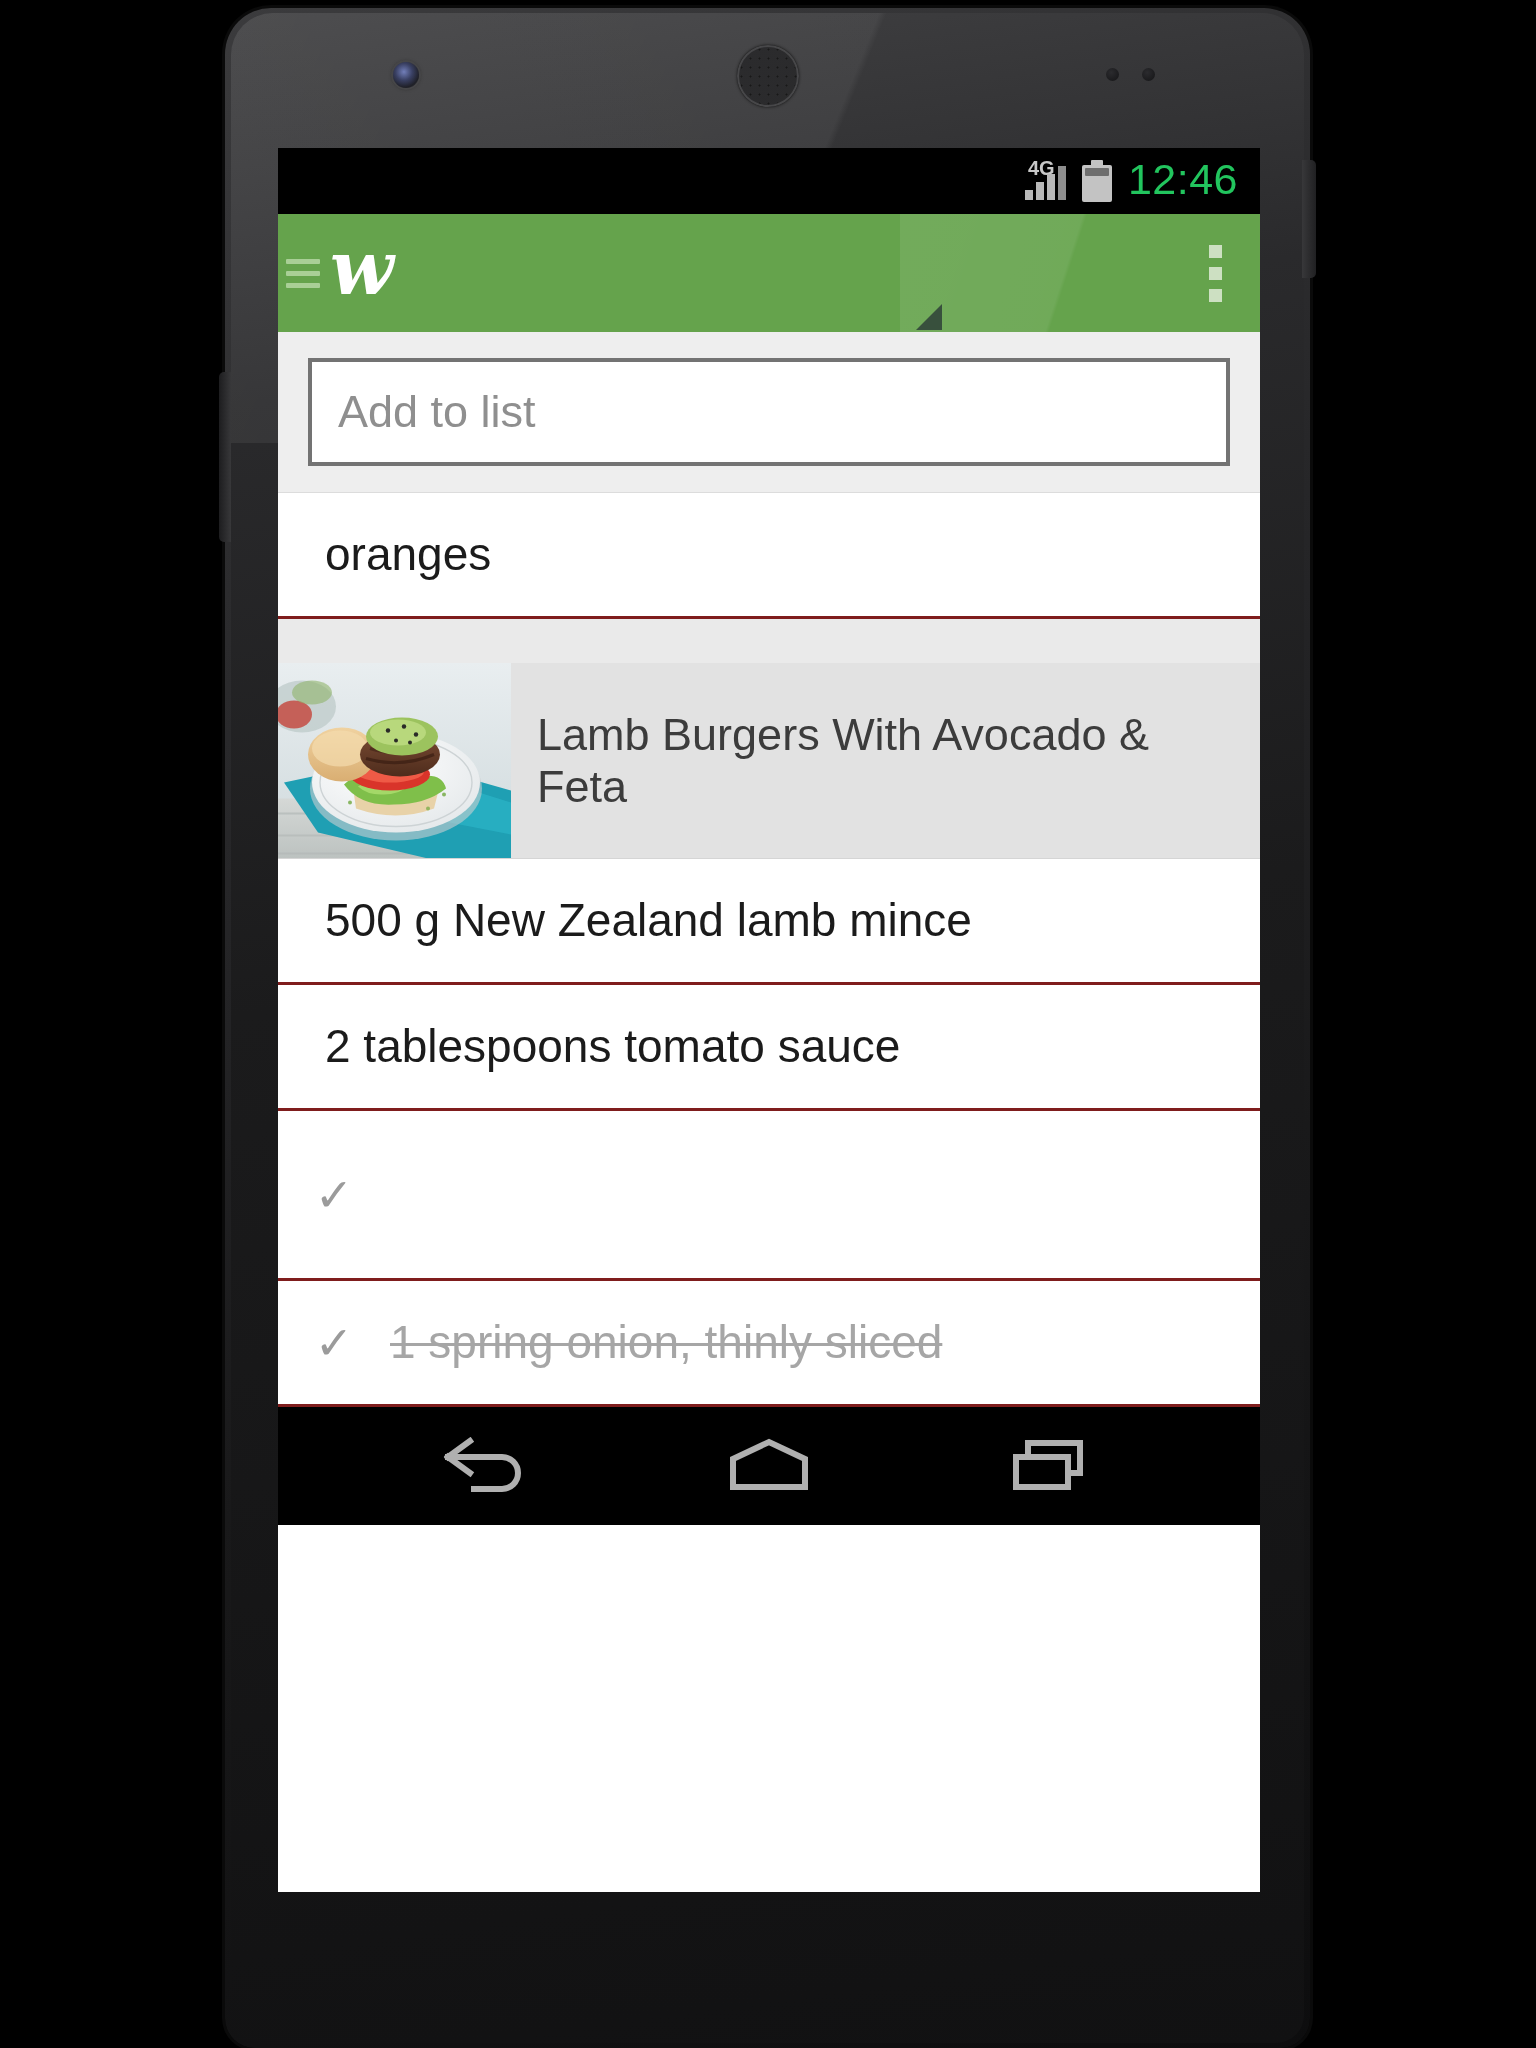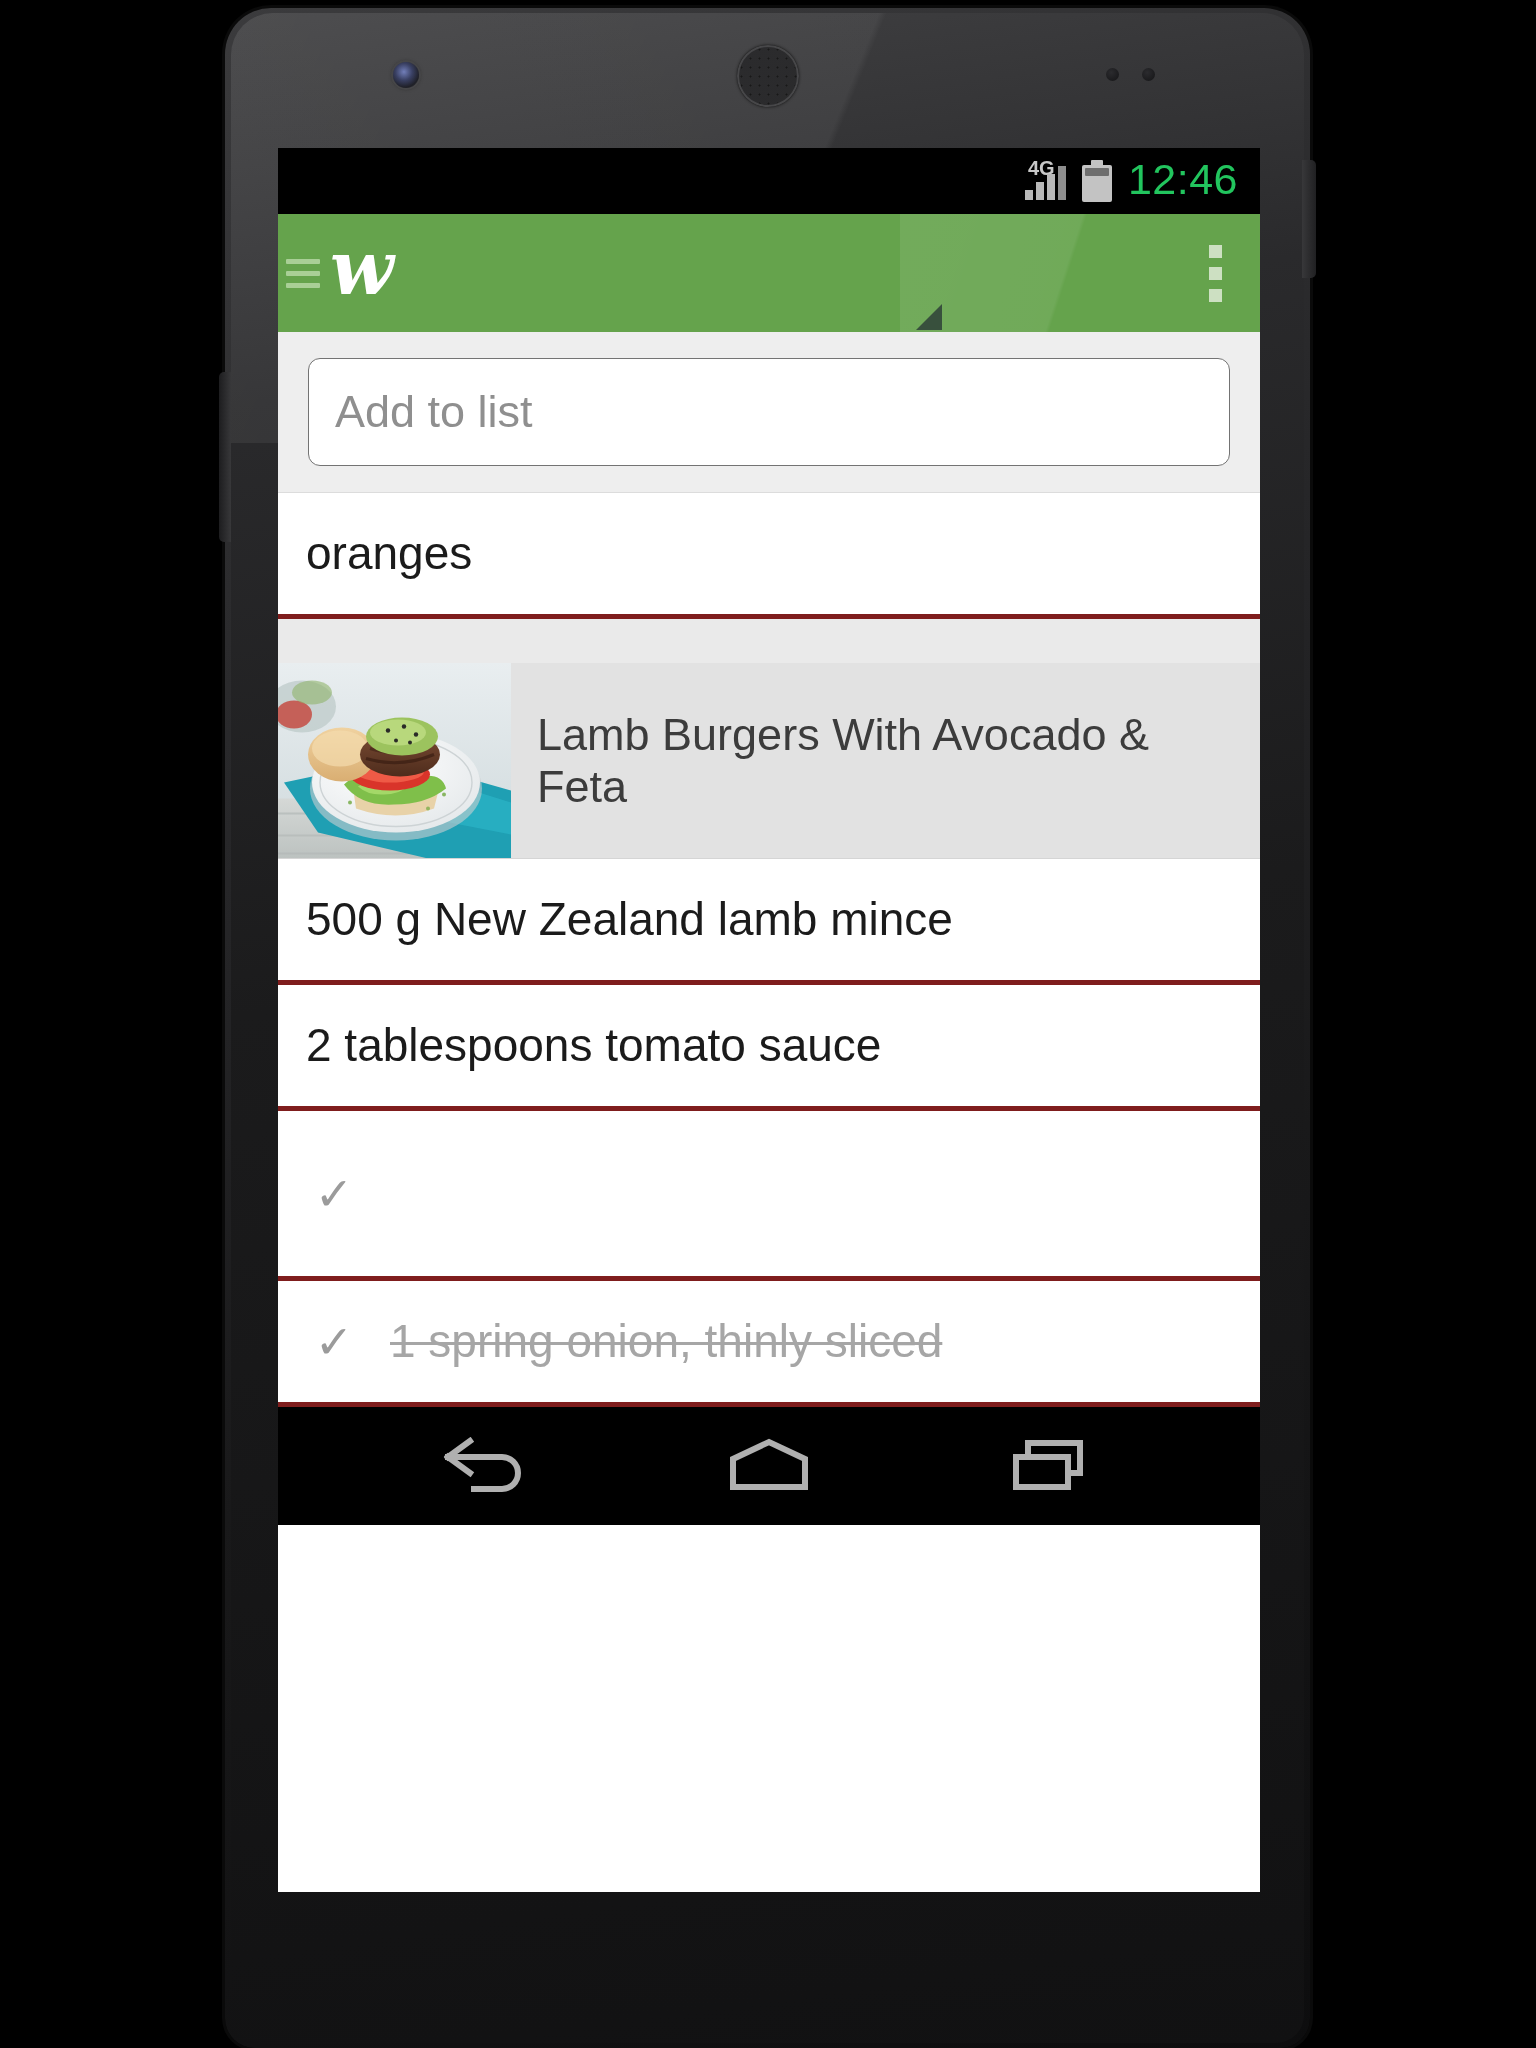--- a/index.html
+++ b/index.html
@@ -196,39 +196,39 @@
   
   .addstrip {
     background: #eeeeee;
     padding: 26px 30px 26px 30px;
     border-bottom: 1px solid #dcdcdc;
   }
   .add-input {
     width: 100%;
     height: 108px;
     background: #ffffff;
-    border: 1px solid #737373;
-    border-radius: 12px;
+    border: 4px solid #737373;
+    border-radius: 0;
     font-size: 45px;
     color: #8f8f8f;
     padding: 0 26px;
     font-family: "Liberation Sans", sans-serif;
     outline: none;
   }
   .add-input::placeholder { color: #8f8f8f; opacity: 1; }
 
   
   .list { background: #ffffff; }
   .row {
     position: relative;
     min-height: 126px;
     display: flex;
     align-items: center;
-    padding: 0 28px;
-    border-bottom: 5px solid #7f1d1d;
+    padding: 0 47px;
+    border-bottom: 3px solid #7f1d1d;
     background: #ffffff;
   }
   .row-text {
     font-size: 46px;
     color: #1b1b1b;
     line-height: 1.15;
     font-family: "Liberation Sans", sans-serif;
   }
   .row.checked { padding-left: 0; align-items: center; }
   .row.checked .check {

